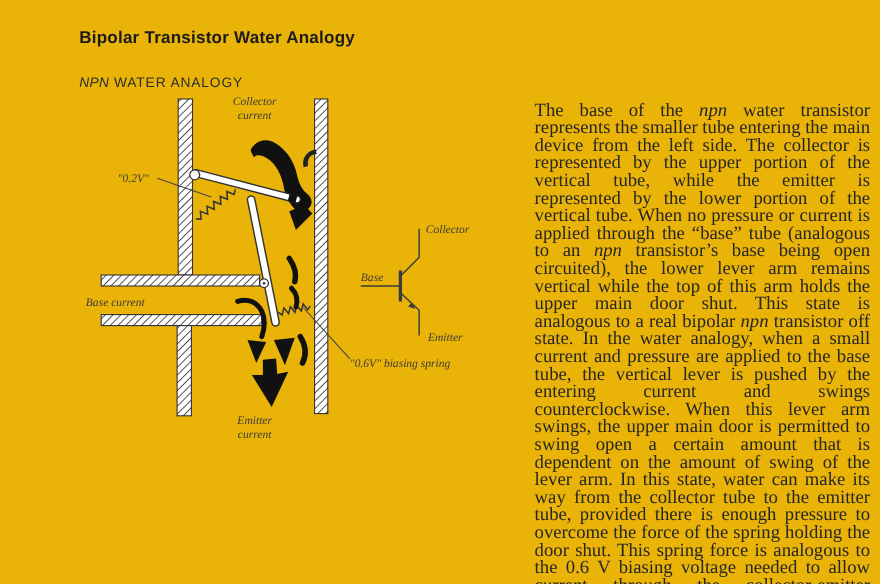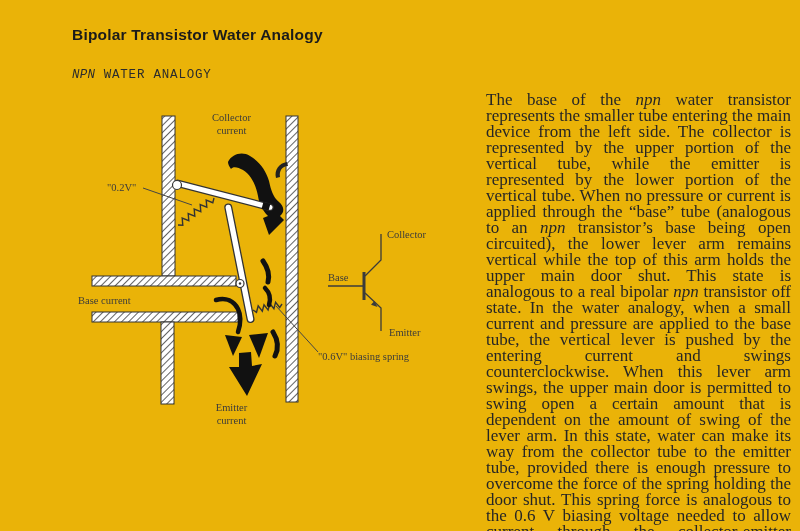--- a/index.html
+++ b/index.html
@@ -7,25 +7,25 @@
     position:relative;width:800px;height:531px;background:#eab308;
     overflow:hidden;font-family:"Liberation Serif",serif;
   }
   .title{
     position:absolute;left:72px;top:26px;margin:0;
     font-family:"Liberation Sans",sans-serif;font-weight:bold;
     font-size:15.5px;letter-spacing:.2px;color:#1b1b1b;
   }
   .subtitle{
     position:absolute;left:72px;top:68px;margin:0;
-    font-family:Liberation Mono, monospace;font-weight:normal;
+    font-family:Liberation Sans, sans-serif;font-weight:normal;
     font-size:12.5px;letter-spacing:.8px;color:#2c2c2c;
   }
   .subtitle .em{font-style:italic;letter-spacing:.3px;}
-  .figure-wrap{position:absolute;left:70px;top:104px;width:395px;height:345px;}
+  .figure-wrap{position:absolute;left:70px;top:78px;width:395px;height:345px;font-style:italic;}
   .bodytext{
     position:absolute;left:486px;top:92px;width:305px;
     font-family:"Liberation Serif",serif;font-size:17px;line-height:16px;
     color:#262626;text-align:justify;
     -webkit-hyphens:auto;hyphens:auto;
   }
   .bodytext .em{font-style:italic;}
   svg text{
     font-family:"Liberation Serif",serif;font-size:10.5px;fill:#3b3b3b;
   }

